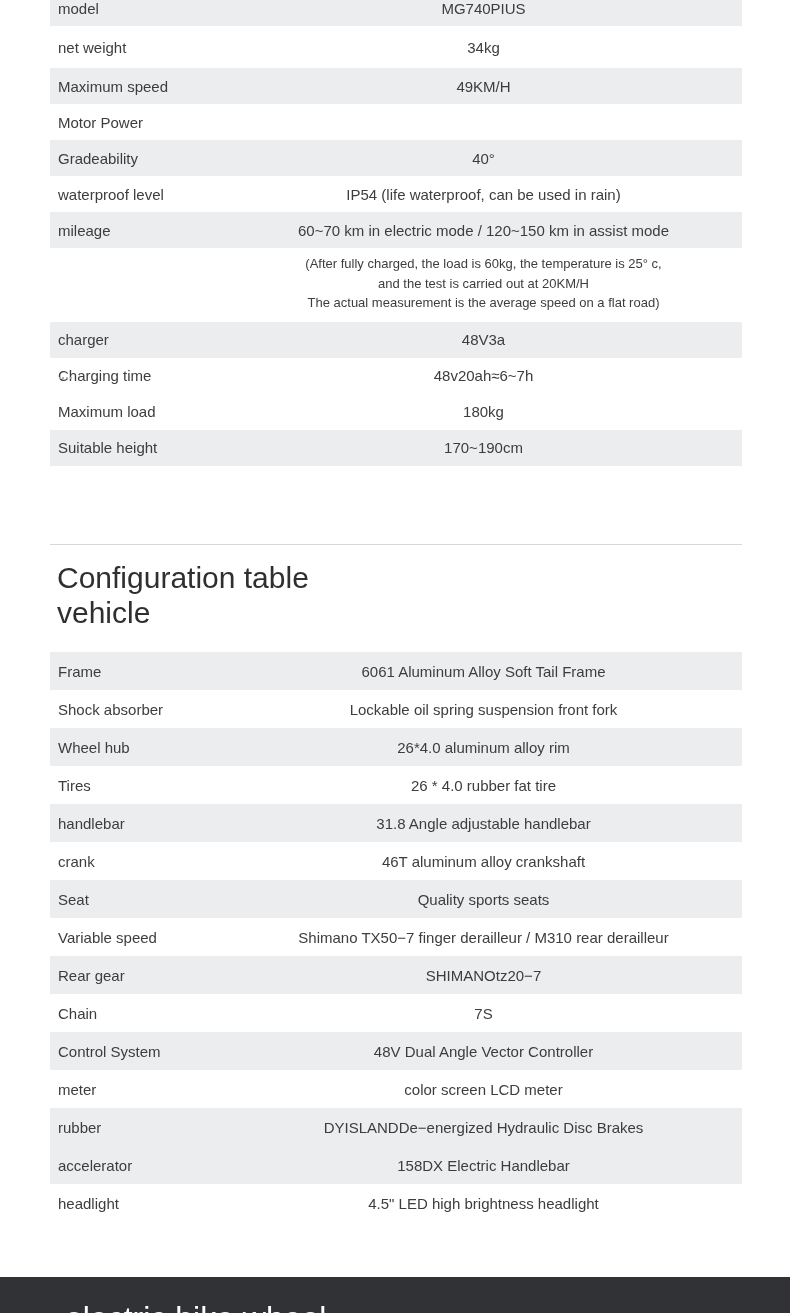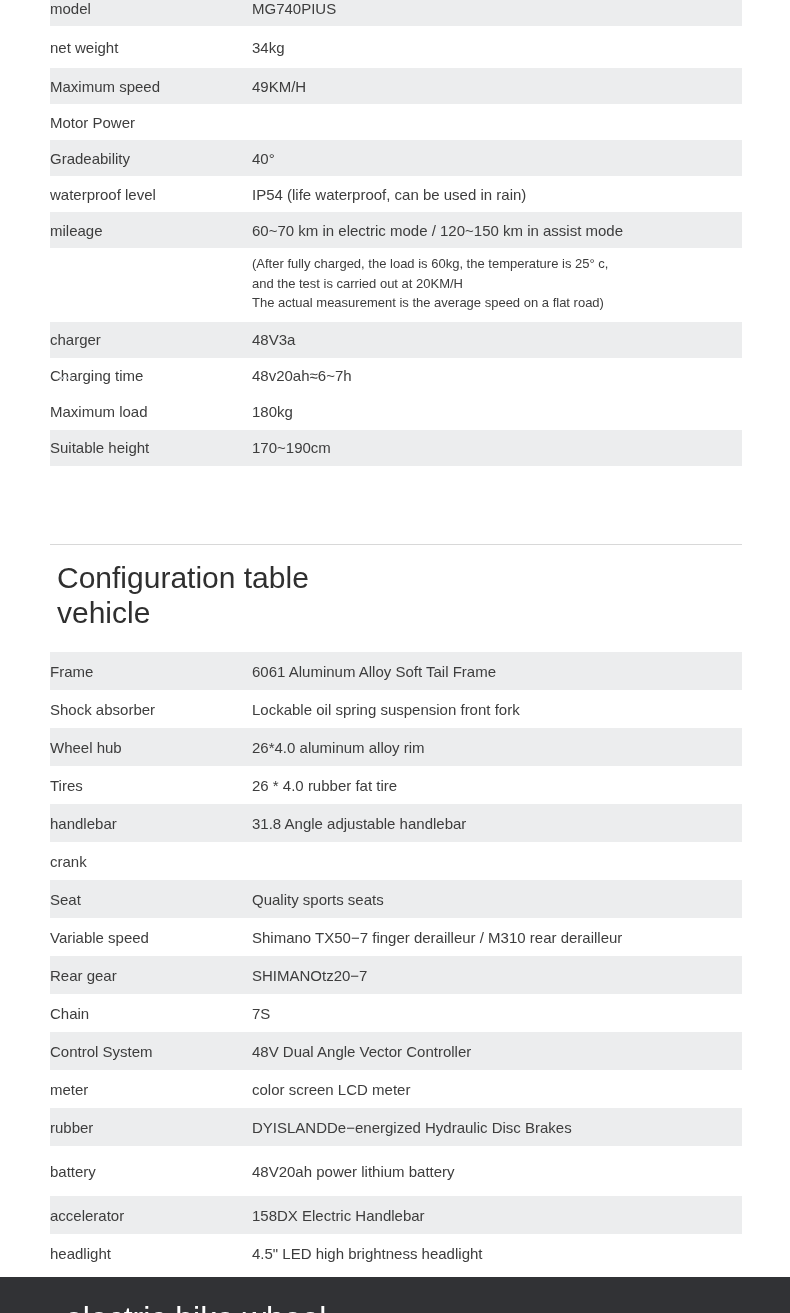--- a/index.html
+++ b/index.html
@@ -11,24 +11,24 @@
   }
   .tbl{position:absolute;left:50px;width:692px;}
   .t1{top:-10px;}
   .t2{top:652px;}
   .row{display:flex;align-items:center;}
   .row.shaded{background:#ECEDEE;}
   .t1 .row{min-height:36px;}
   .t1 .row.first{min-height:36px;}
   .t2 .row{min-height:38px;}
   .cell-label{
-    width:202px;box-sizing:border-box;
+    width:186px;box-sizing:border-box;padding-left:8px;
     font-size:15px;position:relative;flex-shrink:0;
   }
-  .cell-value{flex:1;font-size:15px;padding-right:11px;}
+  .cell-value{flex:1;font-size:15px;padding-right:11px;text-align:center;}
   .note-row{padding:6px 0 9px 0;}
   .note-text{font-size:13px;line-height:19.5px;color:#3d3d3d;}
   .squiggle{
     position:absolute;left:9px;bottom:5px;width:13px;height:2px;
     border-bottom:2px dotted #aeb2b8;
   }
   .divider{
     position:absolute;left:50px;top:544px;width:692px;height:1px;
     background:#d8d8d8;
   }
@@ -148,20 +148,21 @@
     <div class="cell-value">26 * 4.0 rubber fat tire</div>
   </div>
 
   <div class="row shaded">
     <div class="cell-label">handlebar</div>
     <div class="cell-value">31.8 Angle adjustable handlebar</div>
   </div>
 
   <div class="row">
     <div class="cell-label">crank</div>
+    <div class="cell-value">46T aluminum alloy crankshaft</div>
   </div>
 
   <div class="row shaded">
     <div class="cell-label">Seat</div>
     <div class="cell-value">Quality sports seats</div>
   </div>
 
   <div class="row">
     <div class="cell-label">Variable speed</div>
     <div class="cell-value">Shimano TX50−7 finger derailleur / M310 rear derailleur</div>
@@ -185,24 +186,20 @@
   <div class="row">
     <div class="cell-label">meter</div>
     <div class="cell-value">color screen LCD meter</div>
   </div>
 
   <div class="row shaded">
     <div class="cell-label">rubber</div>
     <div class="cell-value">DYISLANDDe−energized Hydraulic Disc Brakes</div>
   </div>
 
-  <div class="row" style="min-height:50px">
-    <div class="cell-label">battery</div>
-    <div class="cell-value">48V20ah power lithium battery</div>
-  </div>
 
   <div class="row shaded">
     <div class="cell-label">accelerator</div>
     <div class="cell-value">158DX Electric Handlebar</div>
   </div>
 
   <div class="row">
     <div class="cell-label">headlight</div>
     <div class="cell-value">4.5" LED high brightness headlight</div>
   </div>

